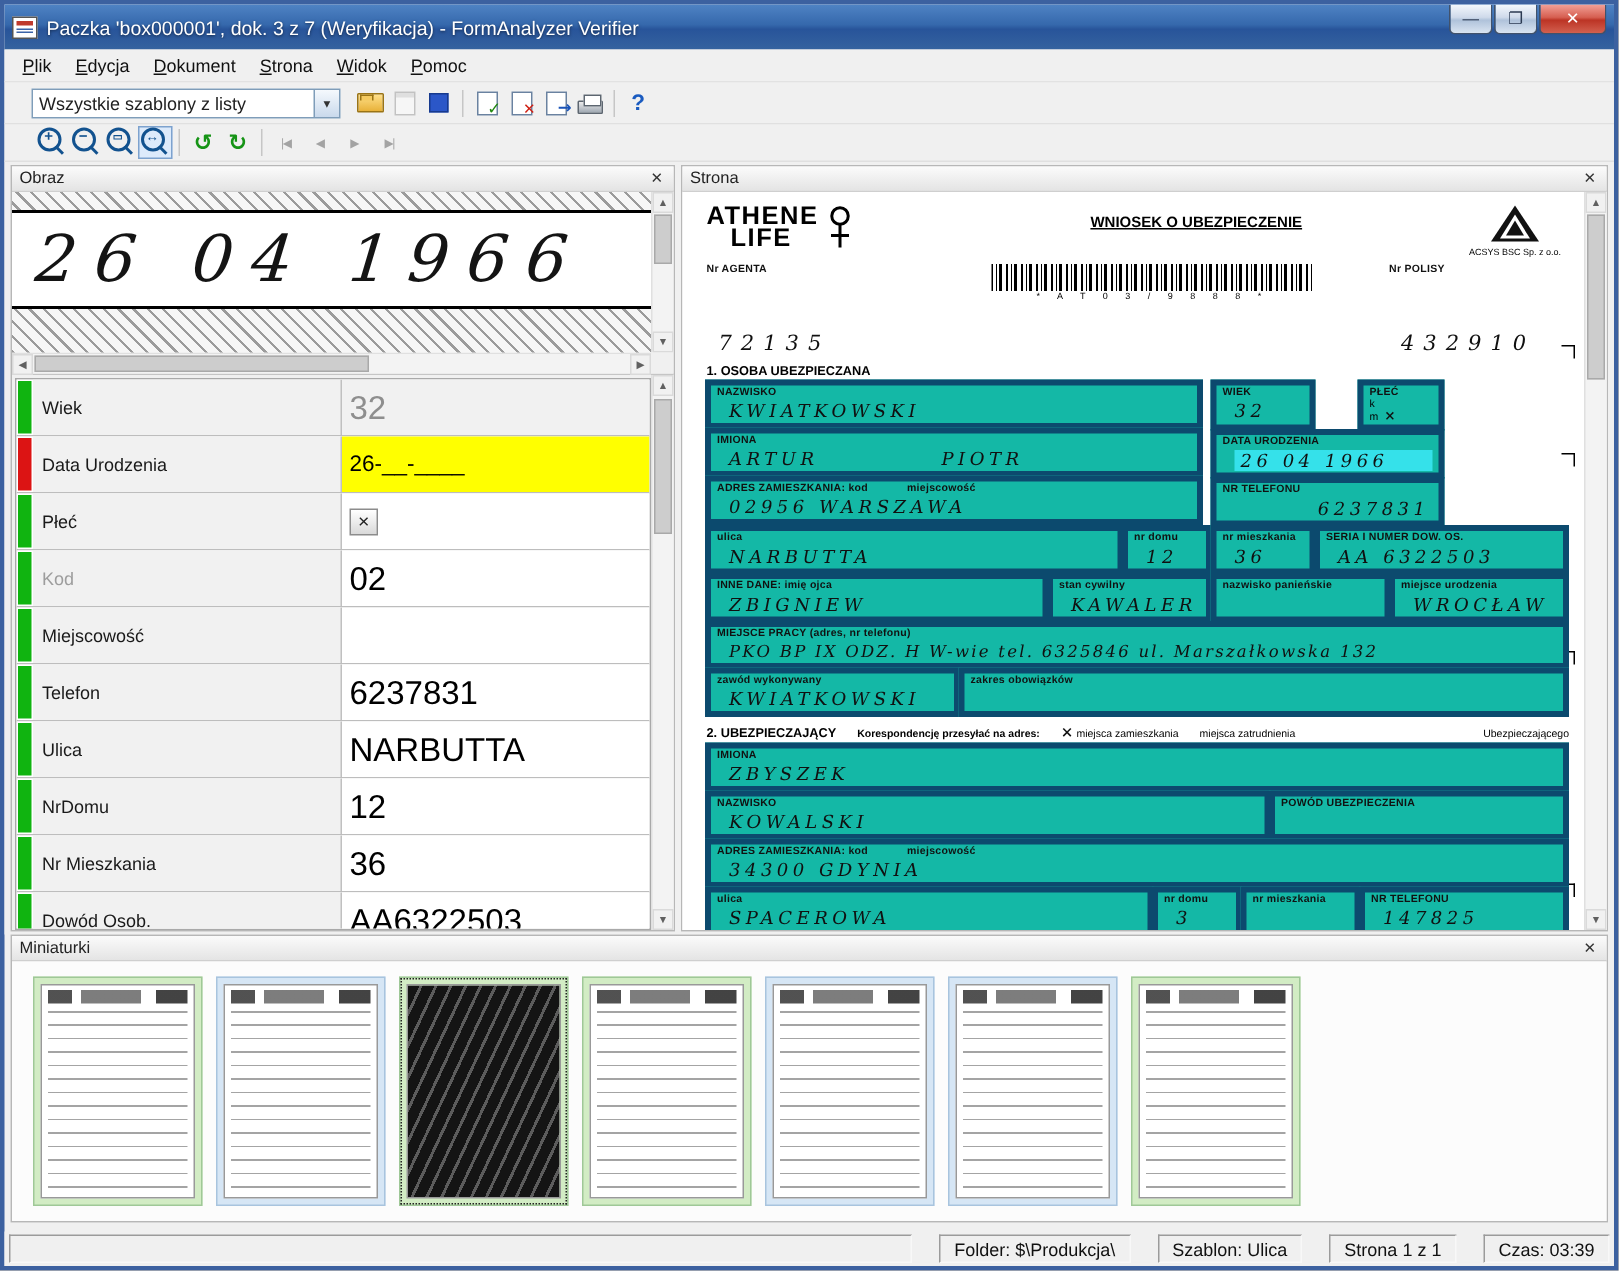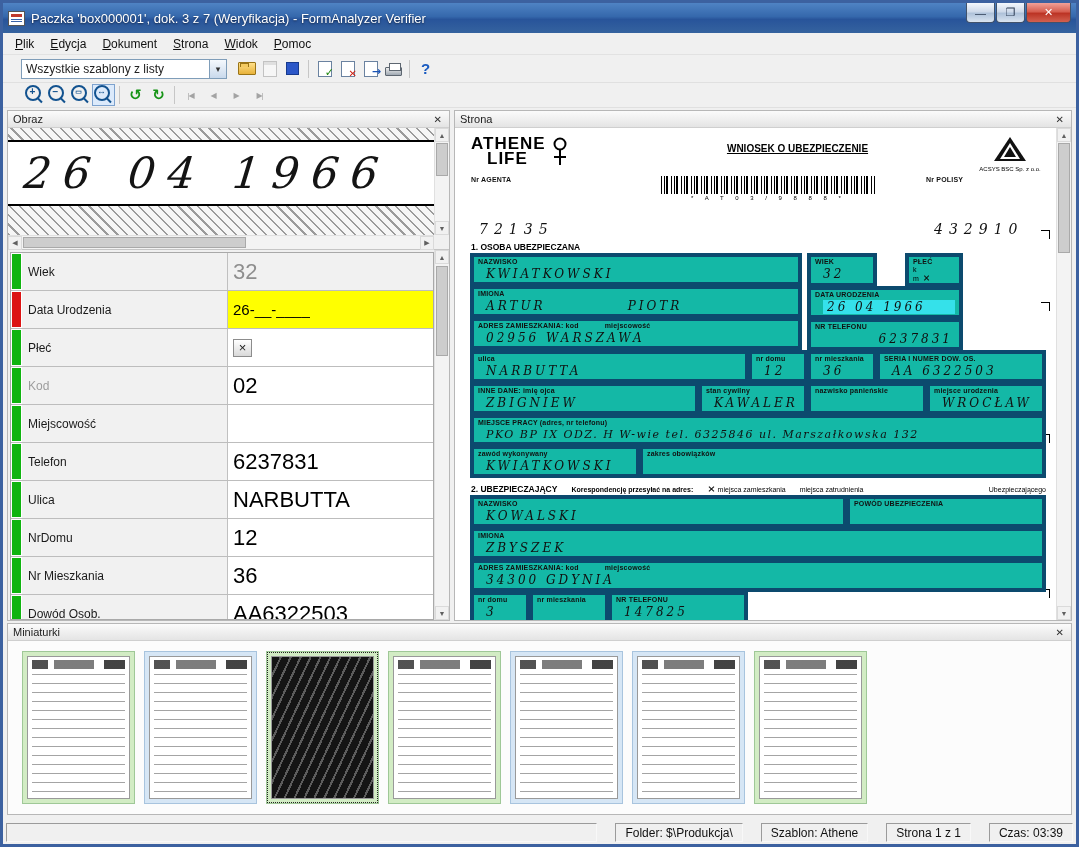--- a/index.html
+++ b/index.html
@@ -496,44 +496,48 @@
             <div class="fsec2">
               <span class="fsec">2. UBEZPIECZAJĄCY</span>
               <span class="fkl">Korespondencję przesyłać na adres:</span>
               <span class="fko"><b class="hw">×</b><span>miejsca zamieszkania</span></span>
               <span class="fko">miejsca zatrudnienia</span>
               <span class="fko right">Ubezpieczającego</span>
             </div>
 
             <div class="frw">
               <div class="fc fgrow">
+                <div class="flbl">IMIONA</div>
+                <div class="hw">ZBYSZEK</div>
+              </div>
+            </div>
+
+            <div class="frw">
+              <div class="fc fgrow">
                 <div class="flbl">NAZWISKO</div>
                 <div class="hw">KOWALSKI</div>
               </div>
               <div class="fc w200">
                 <div class="flbl">POWÓD UBEZPIECZENIA</div>
                 <div class="hw"></div>
               </div>
             </div>
 
             <div class="frw">
               <div class="fc fgrow">
-                <div class="flbl">IMIONA</div>
-                <div class="hw">ZBYSZEK</div>
-              </div>
-            </div>
-
-            <div class="frw">
-              <div class="fc fgrow">
                 <div class="flbl"><span>ADRES ZAMIESZKANIA:  kod</span><span class="soft">miejscowość</span></div>
                 <div class="hw">34300  GDYNIA</div>
               </div>
             </div>
 
             <div class="frw">
+              <div class="fc fgrow">
+                <div class="flbl">ulica</div>
+                <div class="hw">SPACEROWA</div>
+              </div>
               <div class="fc w60">
                 <div class="flbl">nr domu</div>
                 <div class="hw">3</div>
               </div>
               <div class="fc w80">
                 <div class="flbl">nr mieszkania</div>
                 <div class="hw"></div>
               </div>
               <div class="fc w140">
                 <div class="flbl">NR TELEFONU</div>
@@ -580,18 +584,18 @@
         </div>
         <div class="thumb tb-green">
           <div class="tpage"></div>
         </div>
       </div>
   </div>
 
   <div class="statusbar">
     <div class="sseg grow"></div>
     <div class="sseg">Folder: $\Produkcja\</div>
-    <div class="sseg">Szablon: Athene</div>
+    <div class="sseg">Szablon: Ulica</div>
     <div class="sseg">Strona 1 z 1</div>
     <div class="sseg">Czas: 03:39</div>
   </div>
 
 </div>
 
 </body></html>

